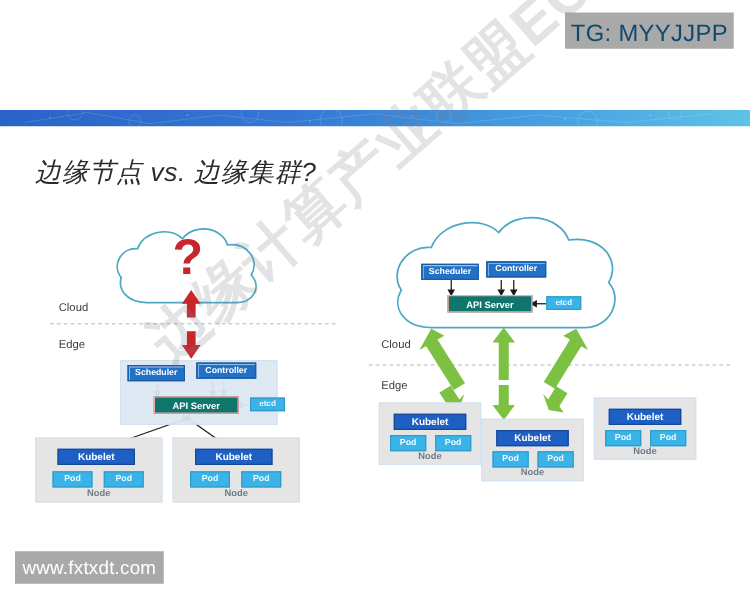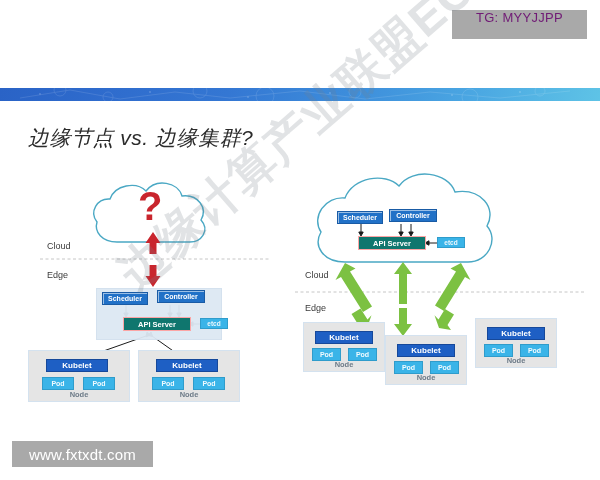--- a/index.html
+++ b/index.html
@@ -17,25 +17,25 @@
   }
 
   
   .tg-badge {
     position: absolute;
     top: 10px;
     left: 452px;
     width: 135px;
     height: 29px;
     background: #a9a9a9;
-    color: #701a75;
-    font-size: 13px;
+    color: #0c4a6e;
+    font-size: 19px;
     letter-spacing: 0.3px;
     display: flex;
-    align-items: flex-start;
+    align-items: flex-end;
     justify-content: center;
   }
 
   
   .stripe {
     position: absolute;
     top: 88px;
     left: 0;
     width: 600px;
     height: 13px;
@@ -83,21 +83,21 @@
     transform: rotate(-41deg);
     transform-origin: left center;
     letter-spacing: 1px;
   }
 
   
   .url-badge {
     position: absolute;
     top: 441px;
     left: 12px;
-    width: 141px;
+    width: 119px;
     height: 26px;
     background: #a9a9a9;
     color: #ffffff;
     font-size: 15px;
     display: flex;
     align-items: center;
     justify-content: center;
     letter-spacing: .2px;
   }
 

